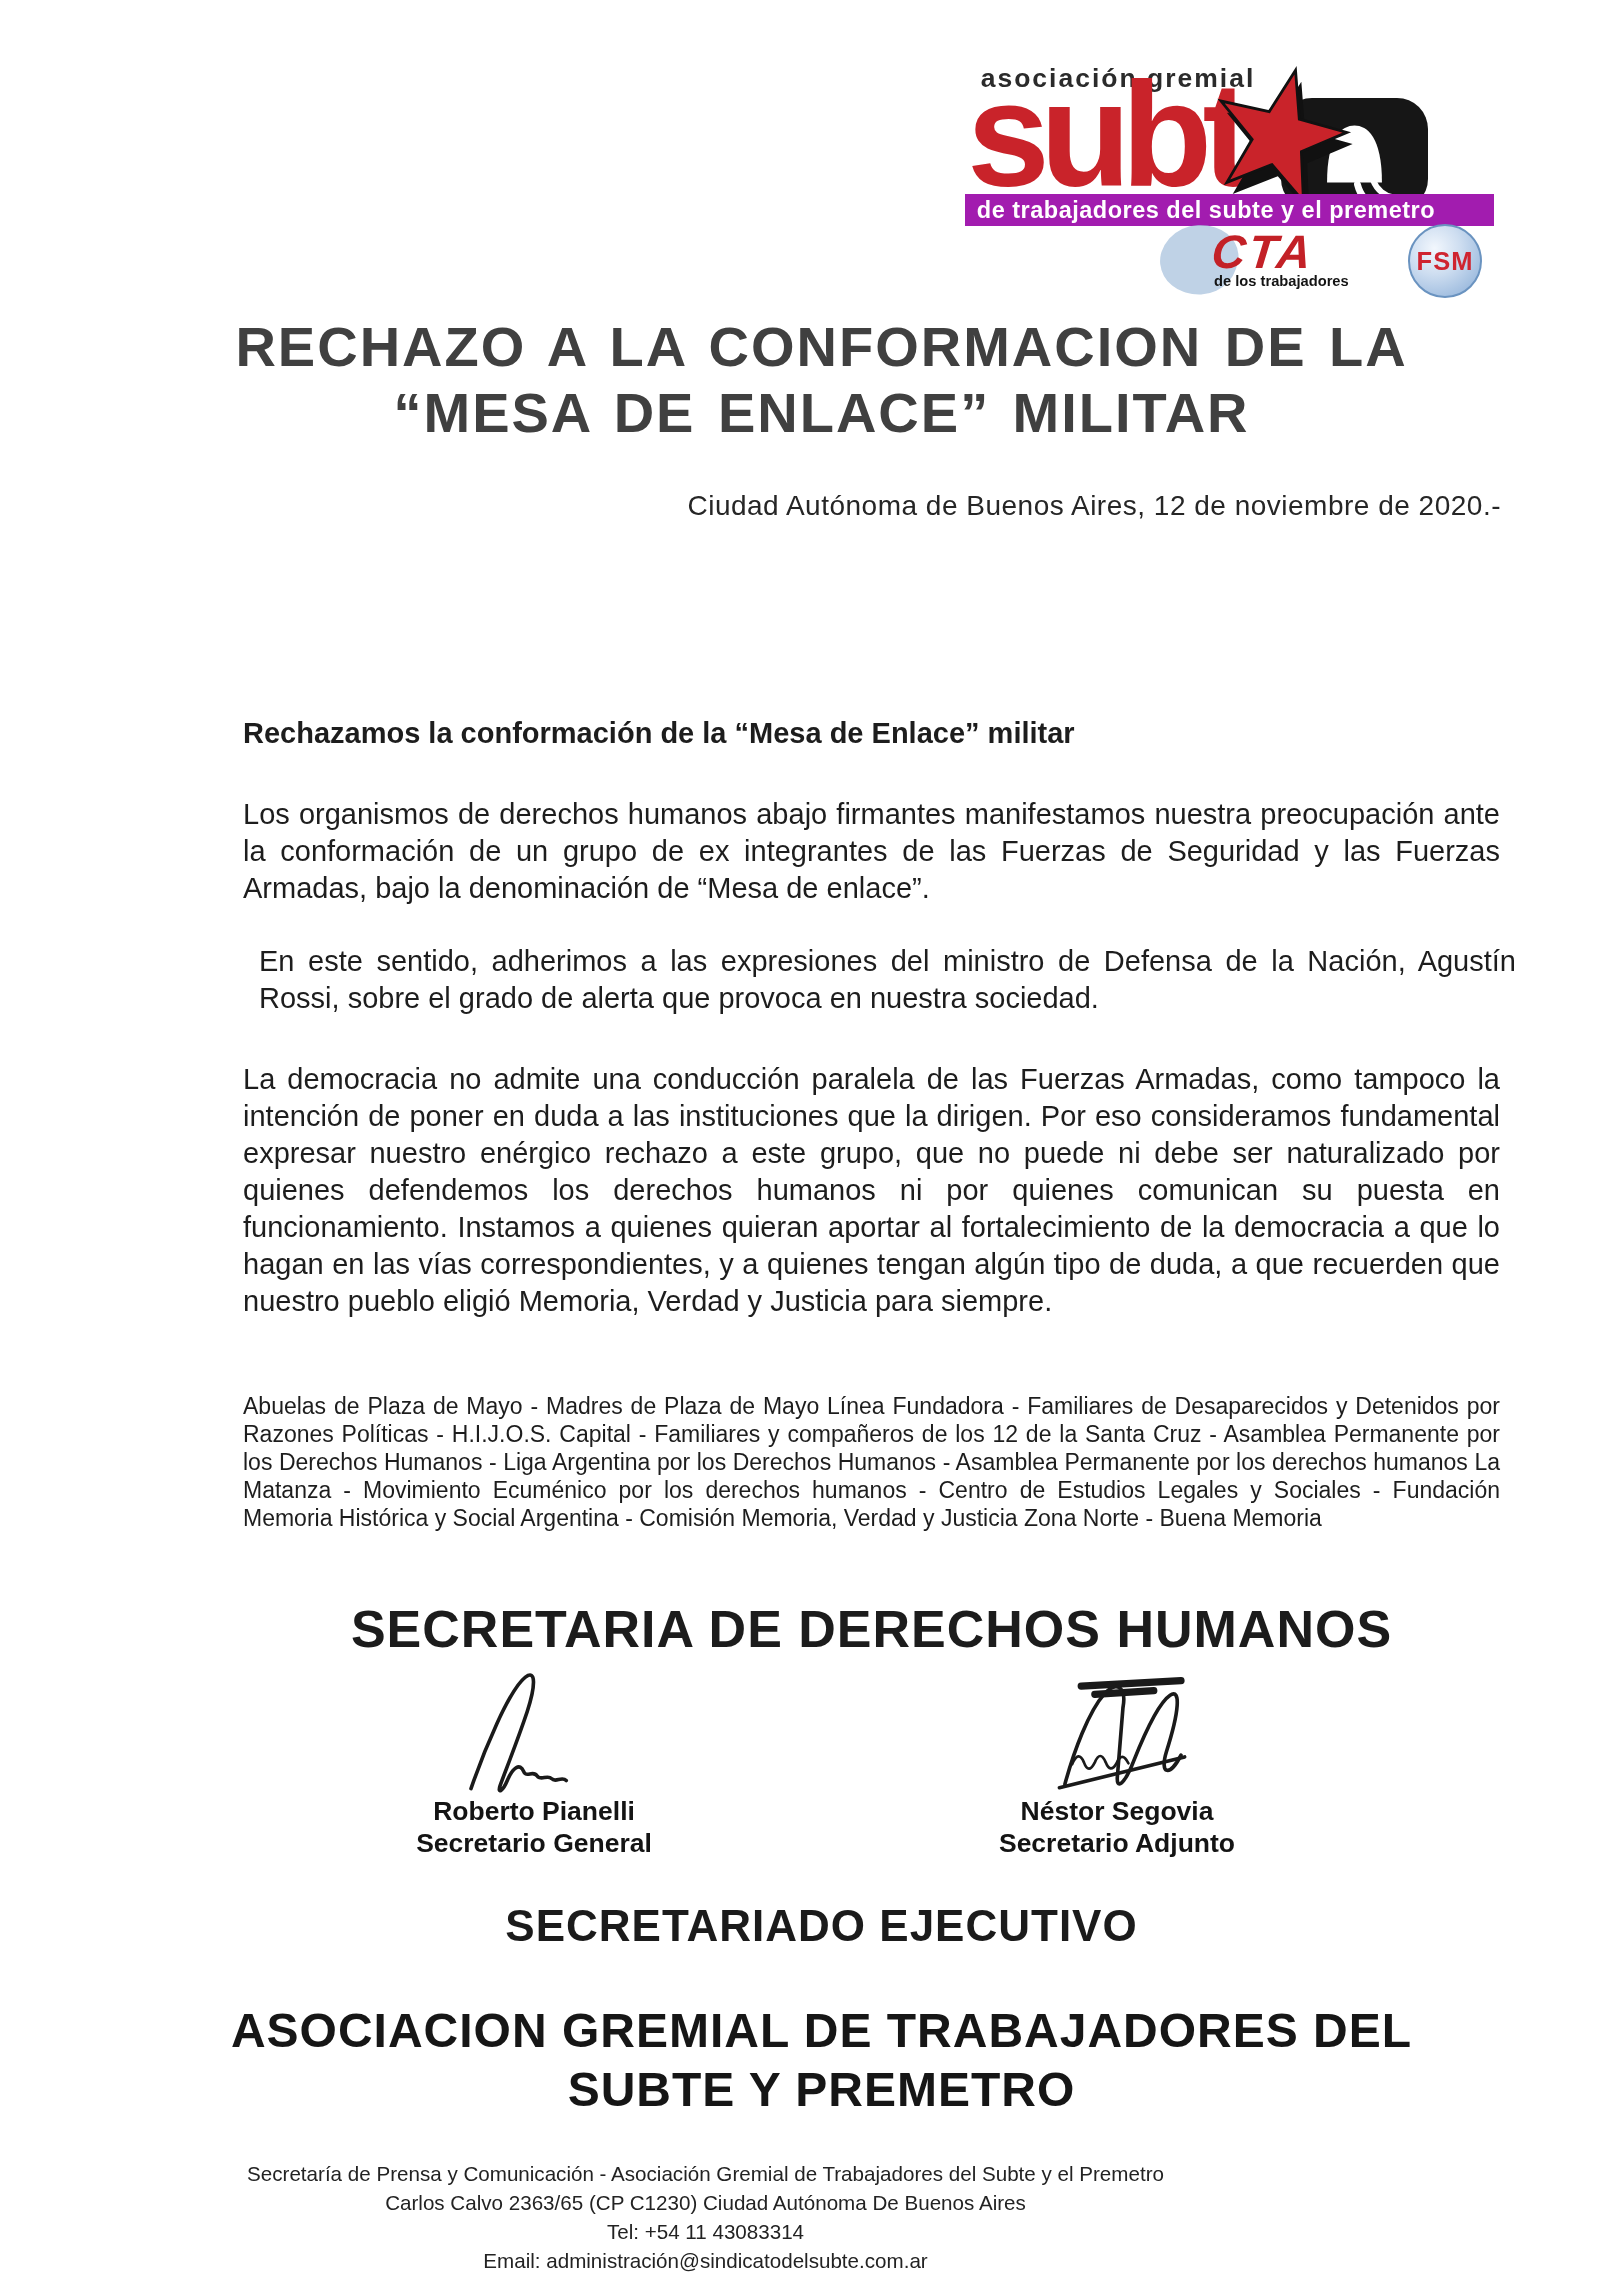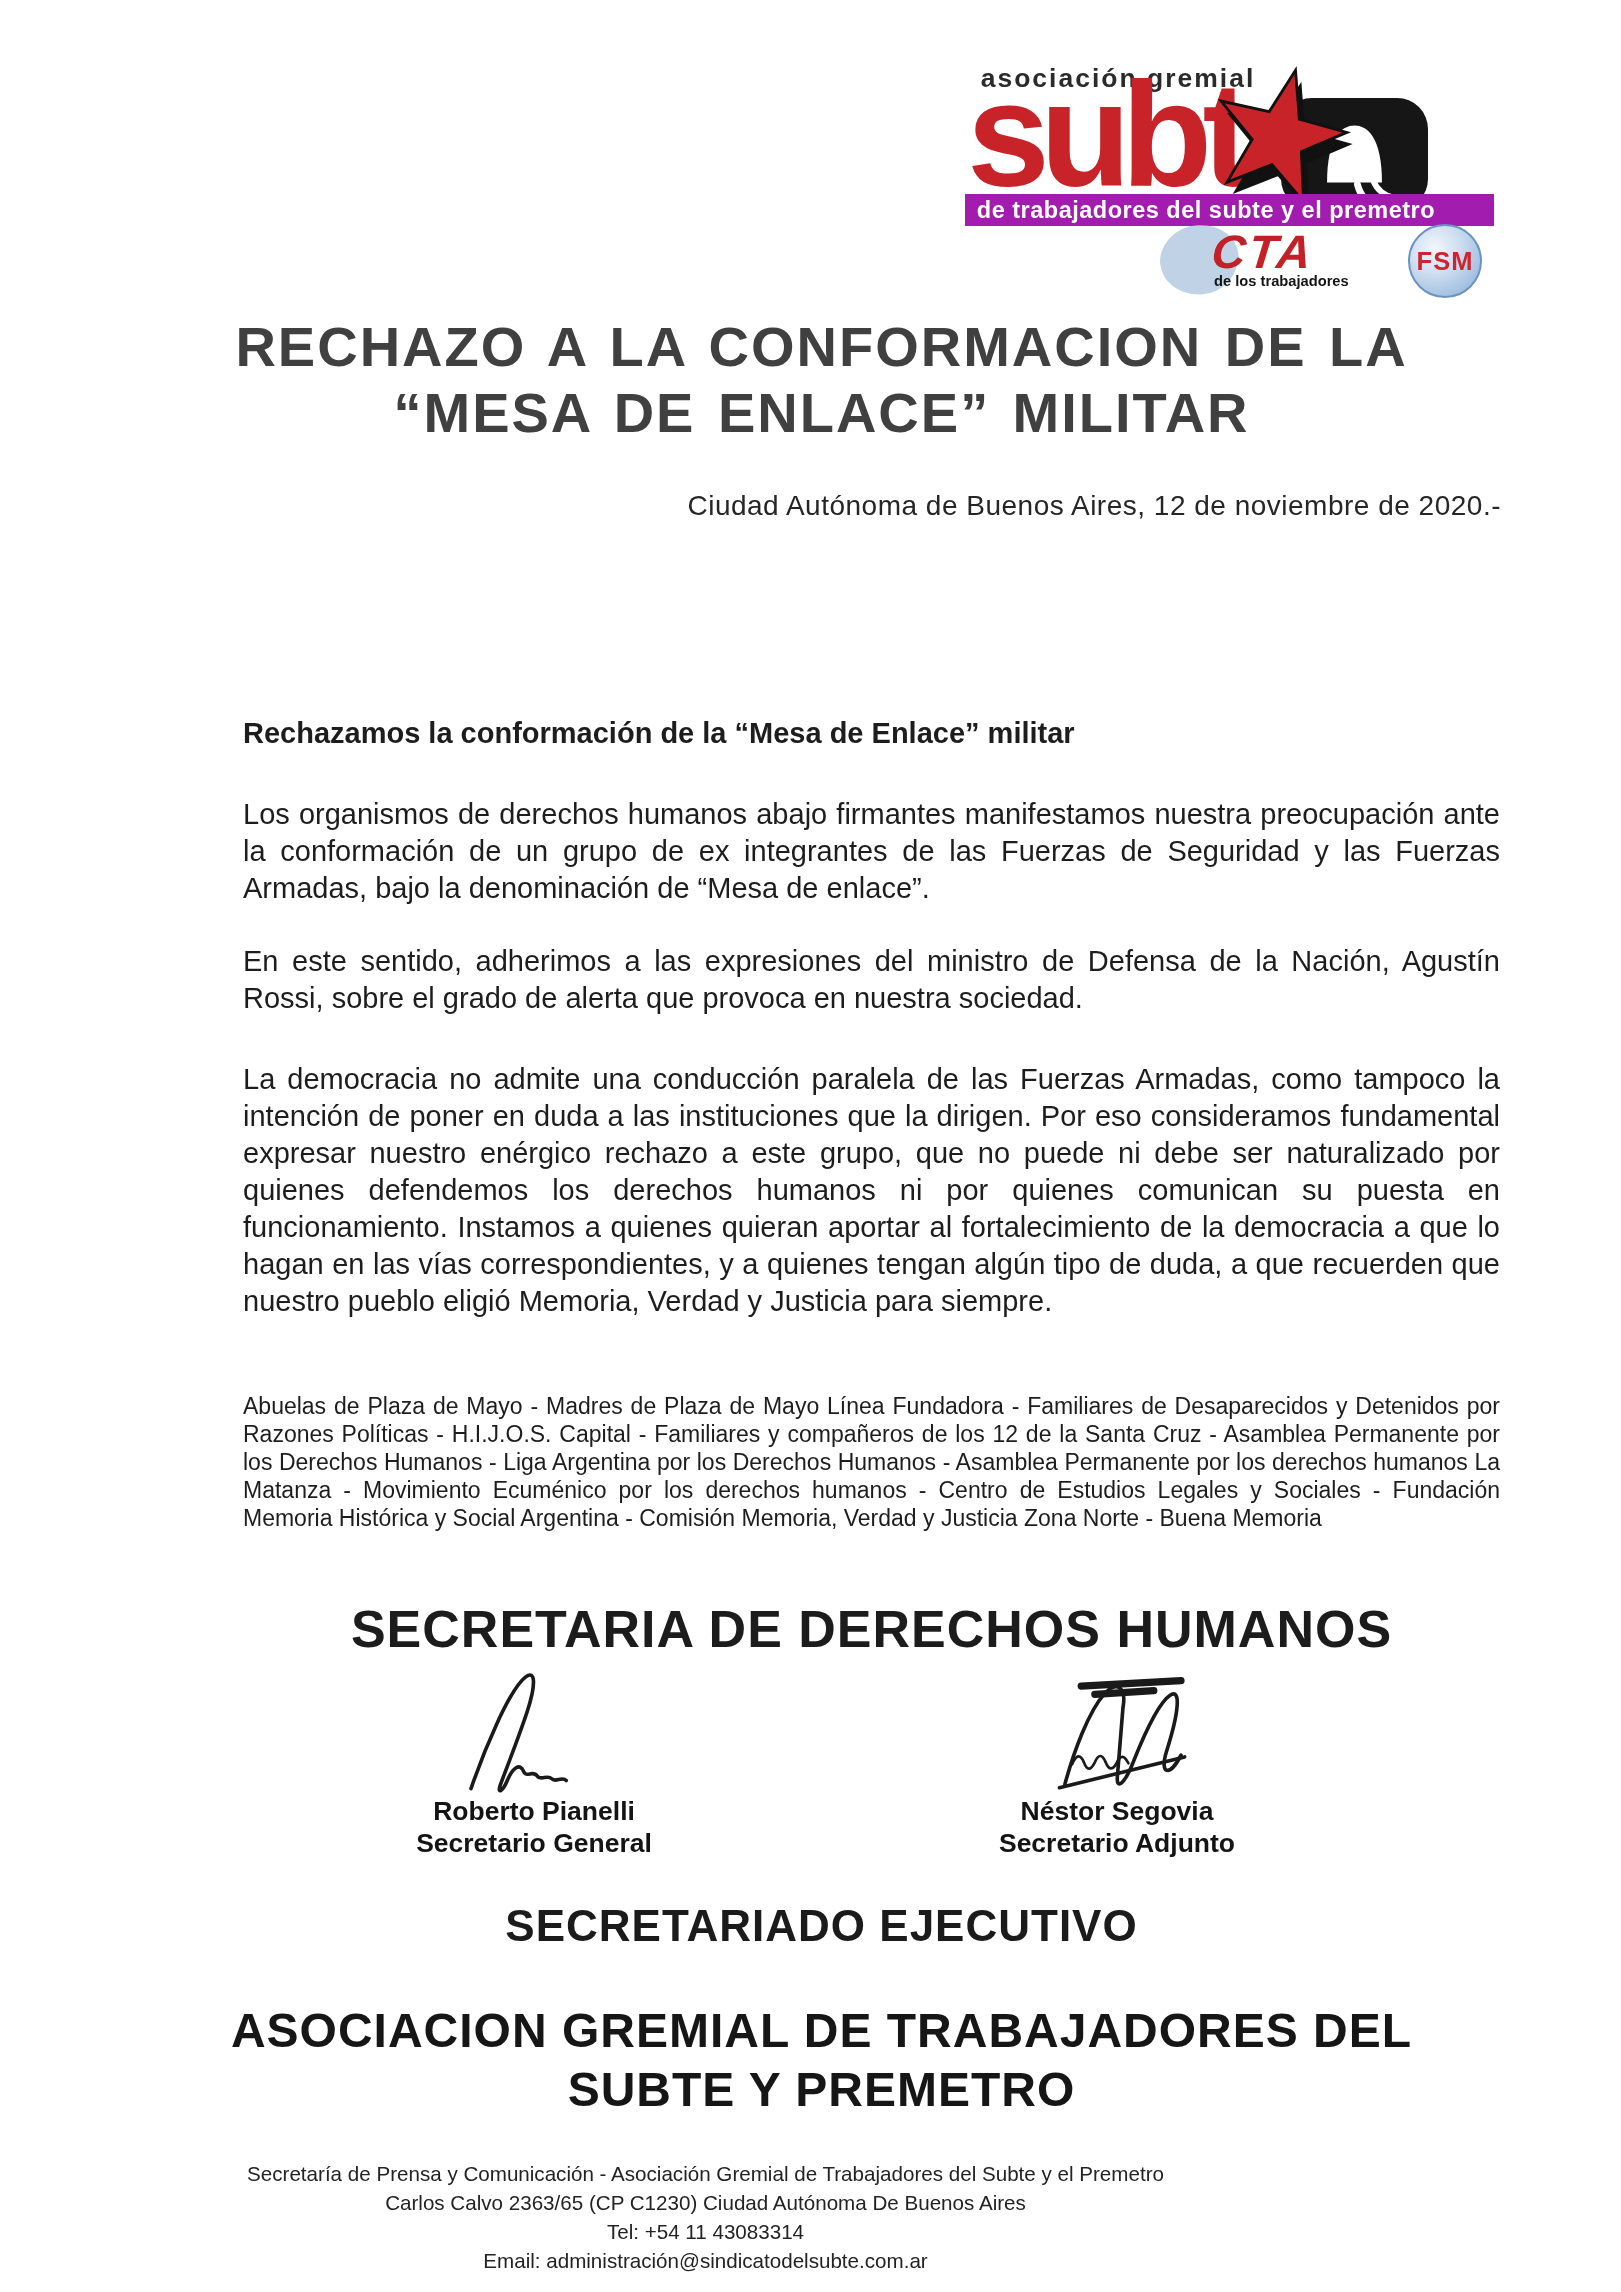--- a/index.html
+++ b/index.html
@@ -25,21 +25,21 @@
     background:radial-gradient(circle at 35% 32%, #f2f7fd 0%, #cdddf0 40%, #86abd6 100%);
     border:2px solid #6a93c0;box-sizing:border-box;display:flex;align-items:center;justify-content:center;}
   .fsm-label{font-size:25.5px;font-weight:bold;color:#cf2430;letter-spacing:1px;}
   
   .title{position:absolute;left:142px;top:314px;width:1359px;text-align:center;
     font-weight:bold;font-size:56px;line-height:66px;color:#404040;letter-spacing:2px;word-spacing:4.9px;}
   .dateline{position:absolute;left:142px;top:490px;width:1359px;text-align:right;font-size:28px;color:#262626;letter-spacing:0.5px;}
   .intro{position:absolute;left:142px;top:596px;width:1359px;font-size:29px;line-height:37px;text-align:justify;}
   .subhead{position:absolute;left:243px;top:717px;width:1257px;font-size:29px;font-weight:bold;}
   .para{position:absolute;left:243px;width:1257px;font-size:29px;line-height:37px;text-align:justify;}
-  .p2{top:796px;} .p3{top:943px;} .p4{top:1061px;}
+  .p2{top:796px;} .p3{top:943px;margin-left:16px;} .p4{top:1061px;}
   .orgs{position:absolute;left:243px;top:1392px;width:1257px;font-size:23px;line-height:28px;text-align:justify;}
   .ddhh-heading{position:absolute;left:243px;top:1599px;width:1257px;text-align:center;font-size:52px;font-weight:bold;color:#1c1c1c;letter-spacing:1px;}
   
   .sig{position:absolute;top:1668px;width:392px;text-align:center;}
   .sig-left{left:338px;} .sig-right{left:921px;}
   .sig svg{display:block;margin:0 auto;}
   .sig-name{font-size:26.5px;font-weight:bold;line-height:32px;color:#141414;}
   .sig-role{font-size:26.5px;font-weight:bold;line-height:32px;color:#141414;}
   .exec-heading{position:absolute;left:142px;top:1901px;width:1359px;text-align:center;font-size:44px;font-weight:bold;color:#1b1b1b;letter-spacing:1px;}
   .org-name{position:absolute;left:142px;top:2001px;width:1359px;text-align:center;font-size:48px;font-weight:bold;line-height:59px;color:#161616;letter-spacing:1px;}

